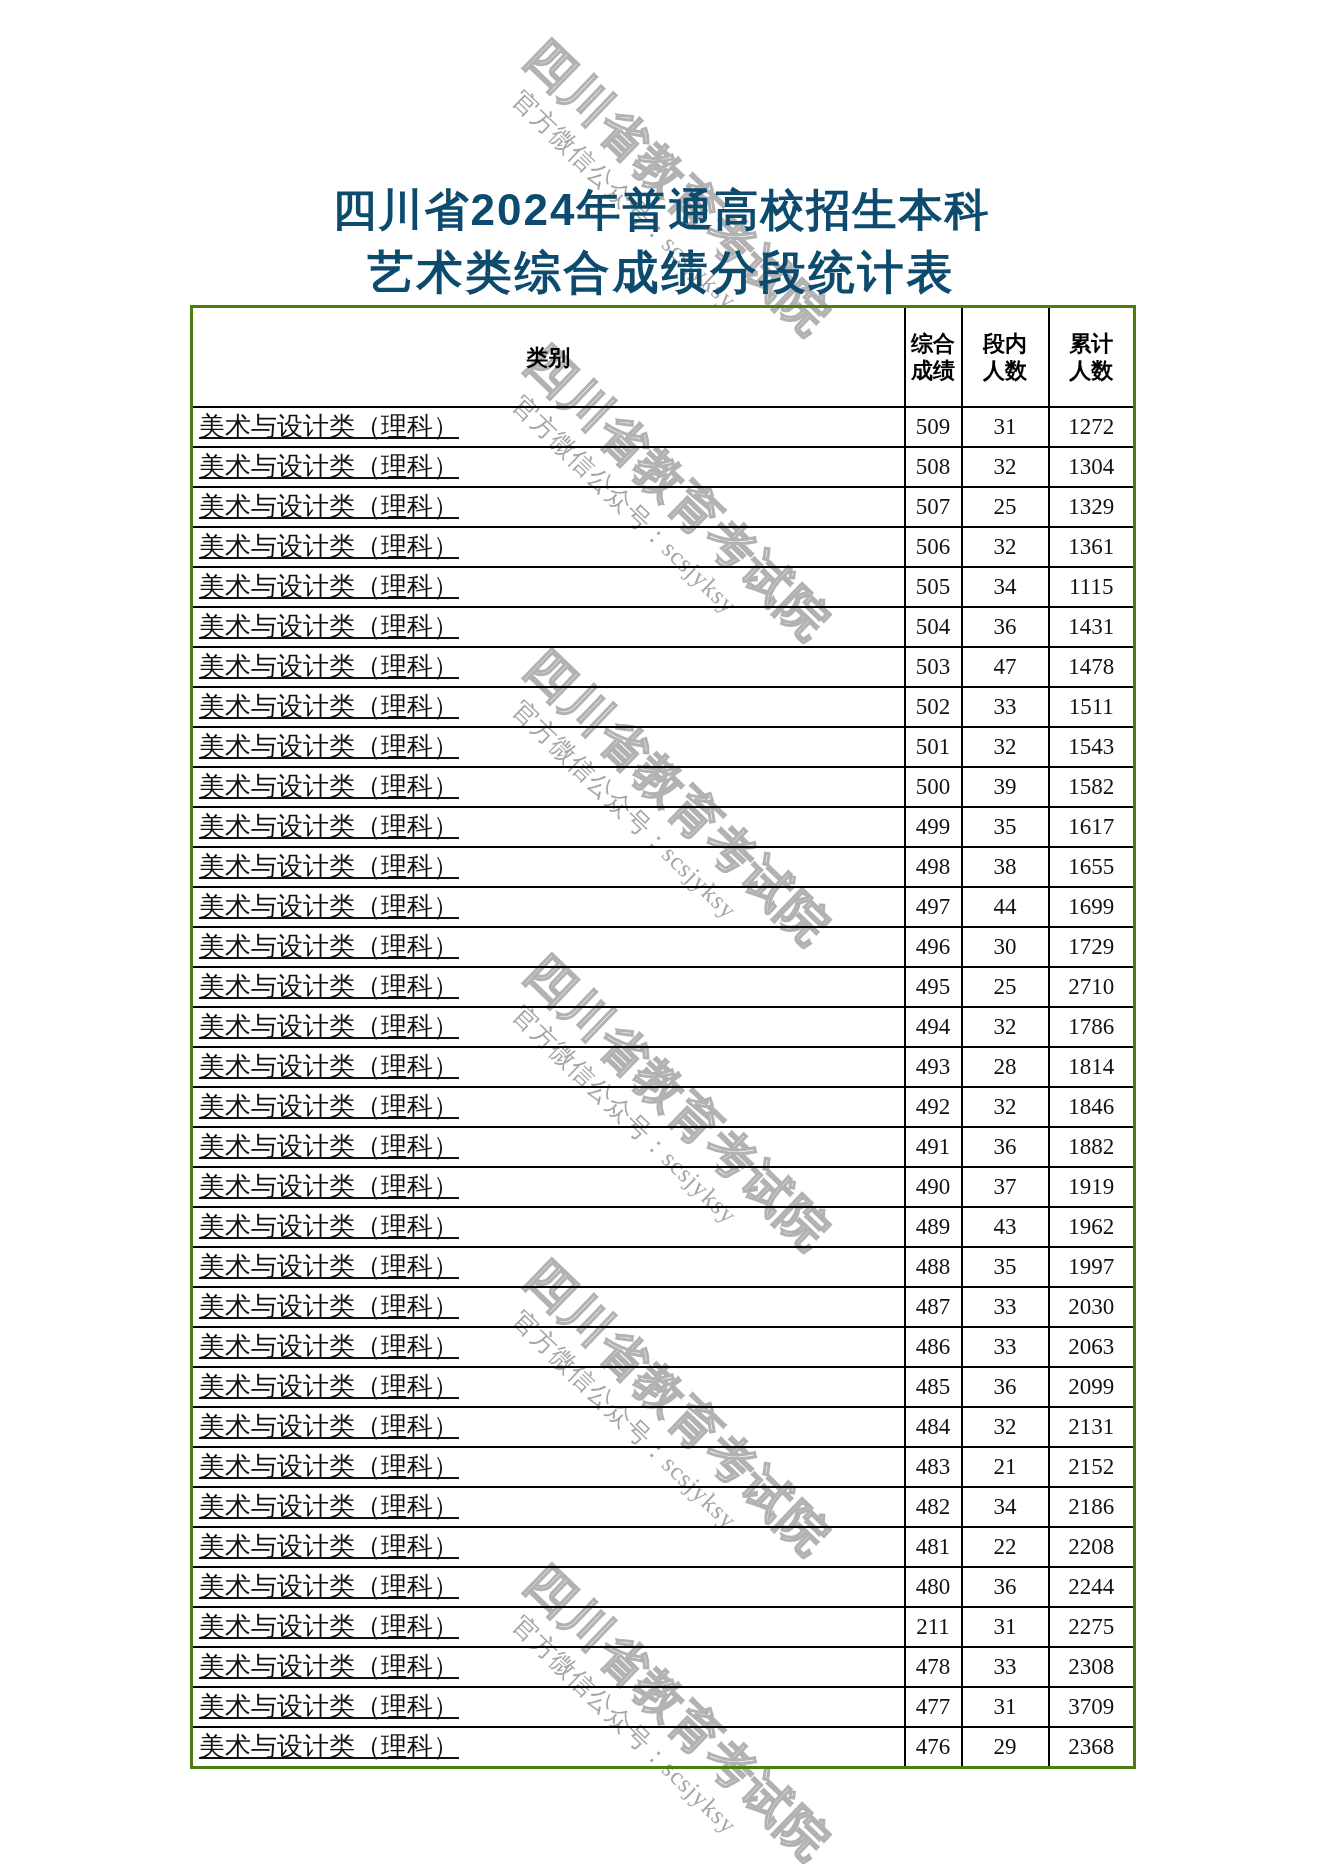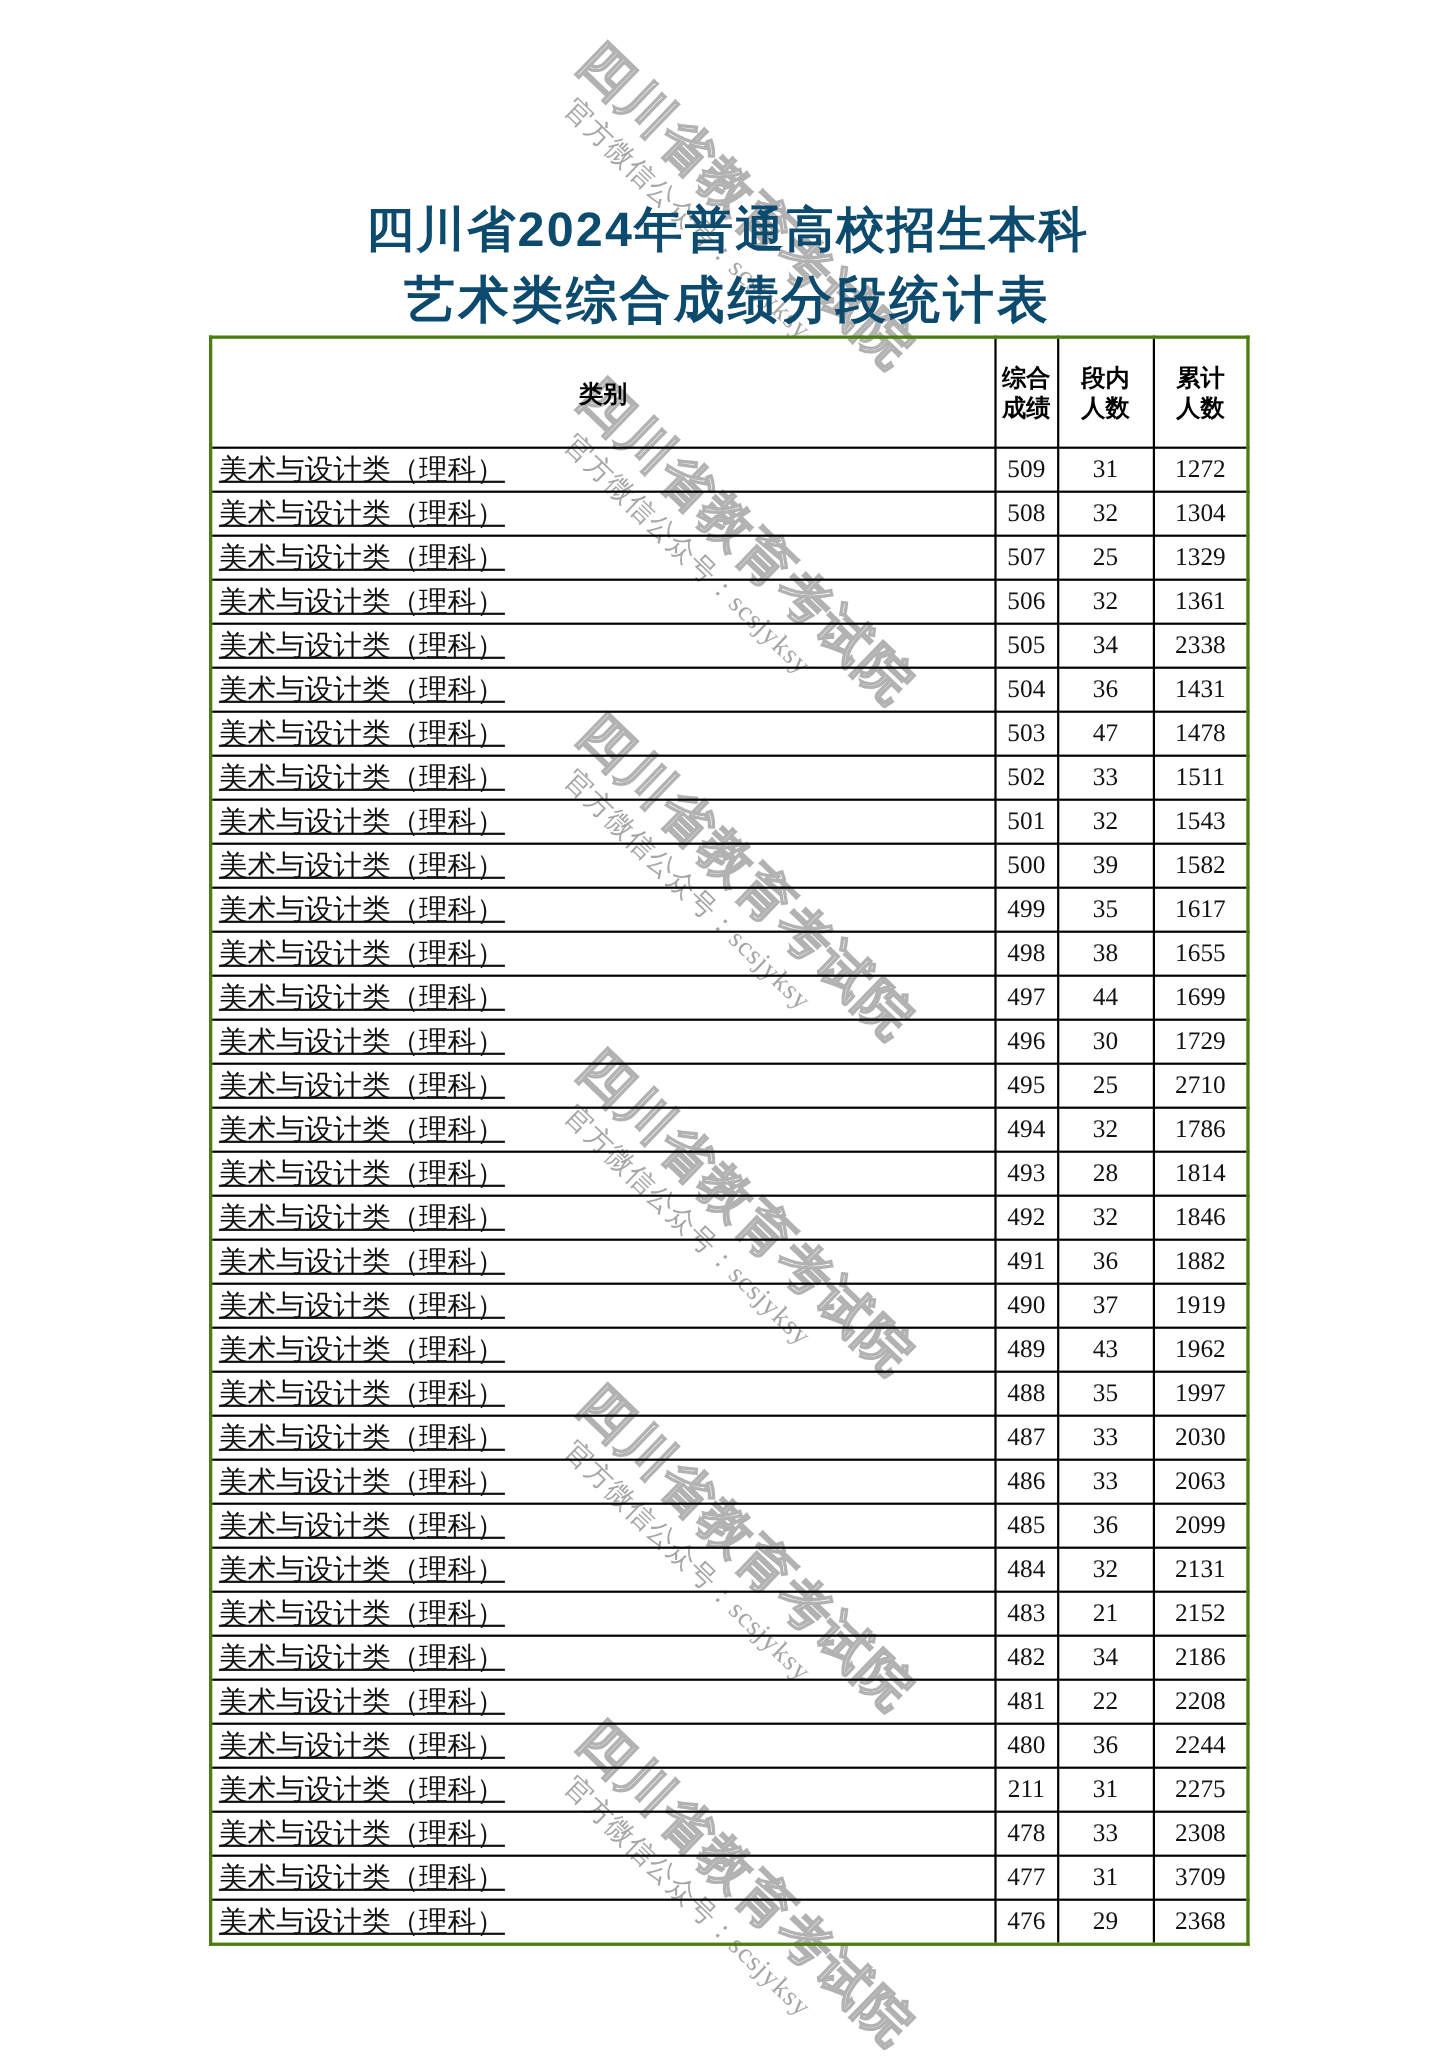--- a/index.html
+++ b/index.html
@@ -171,21 +171,21 @@
       <tr>
         <td class="cat">美术与设计类（理科）</td>
         <td>506</td>
         <td>32</td>
         <td>1361</td>
       </tr>
       <tr>
         <td class="cat">美术与设计类（理科）</td>
         <td>505</td>
         <td>34</td>
-        <td>2338</td>
+        <td>1115</td>
       </tr>
       <tr>
         <td class="cat">美术与设计类（理科）</td>
         <td>504</td>
         <td>36</td>
         <td>1431</td>
       </tr>
       <tr>
         <td class="cat">美术与设计类（理科）</td>
         <td>503</td>

